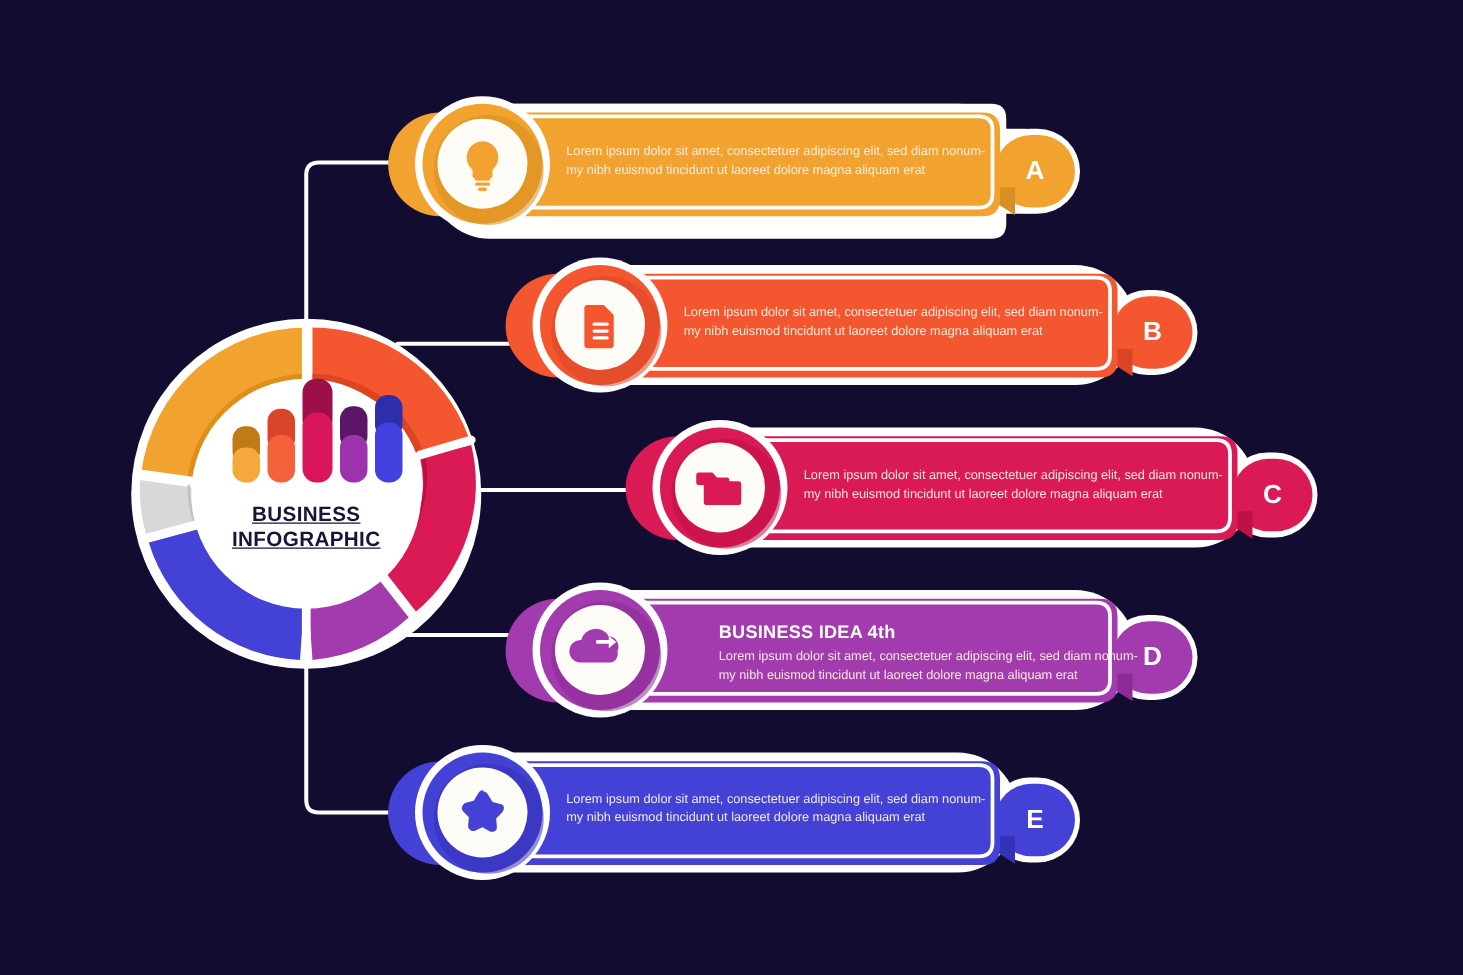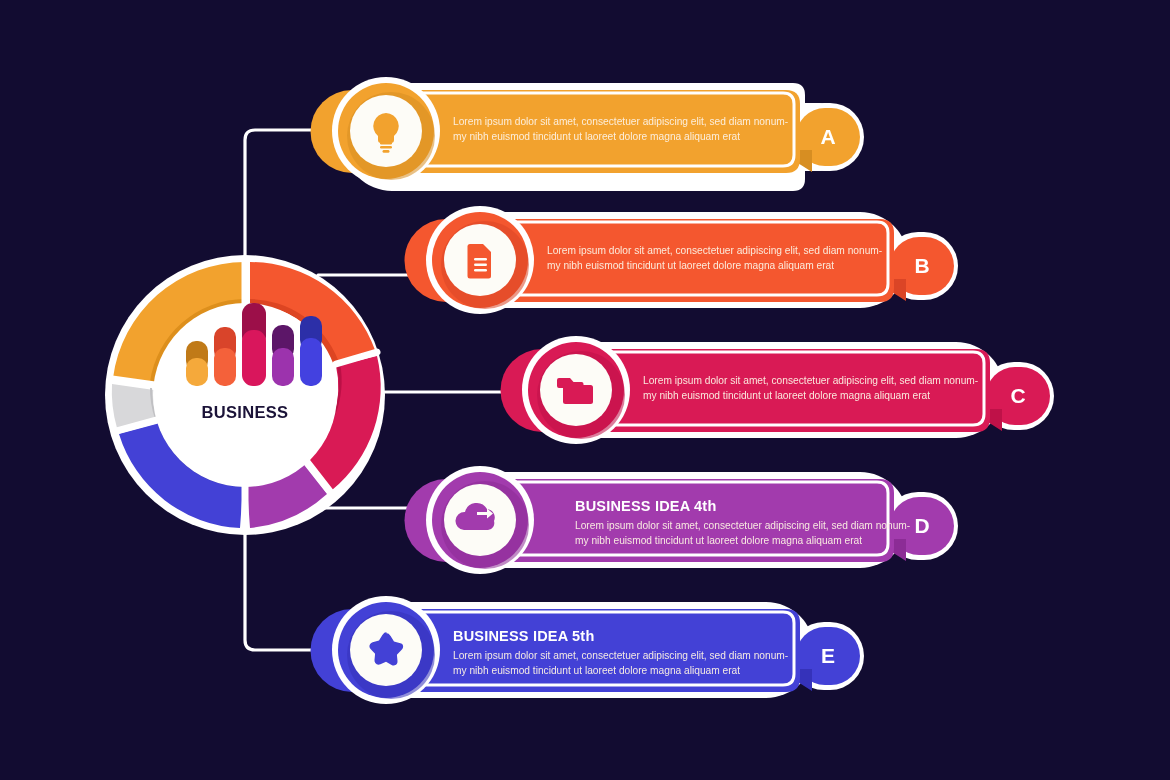--- a/index.html
+++ b/index.html
@@ -211,22 +211,23 @@
 
         <rect x="272" y="325" width="22" height="34" rx="10" fill="#5c1668"></rect>
         <rect x="272" y="348" width="22" height="38" rx="10" fill="#9c33ad"></rect>
 
         <rect x="300" y="316" width="22" height="34" rx="10" fill="#2c2fa8"></rect>
         <rect x="300" y="338" width="22" height="48" rx="10" fill="#4341e0"></rect>
       </g>
     </g>
   </svg>
 
-  <div class="center-label" style="left:135px; top:402px;">
+  <div class="center-label" style="left:135px; top:402px;text-decoration:underline;">
     <span>BUSINESS</span>
+    <span>INFOGRAPHIC</span>
   </div>
 
   <div class="row-text" style="left:453px; top:110px;">
     <div class="row-desc" style="margin-top:5px;">
       <span>Lorem ipsum dolor sit amet, consectetuer adipiscing elit, sed diam nonum-</span>
       <span>my nibh euismod tincidunt ut laoreet dolore magna aliquam erat</span>
     </div>
   </div>
   <div class="badge-letter" style="left:808px; top:125px;">A</div>
 
@@ -249,21 +250,20 @@
   <div class="row-text" style="left:547px; top:498px;margin-left:28px;">
     <div class="row-title">BUSINESS IDEA 4th</div>
     <div class="row-desc" style="margin-top:5px;">
       <span>Lorem ipsum dolor sit amet, consectetuer adipiscing elit, sed diam nonum-</span>
       <span>my nibh euismod tincidunt ut laoreet dolore magna aliquam erat</span>
     </div>
   </div>
   <div class="badge-letter" style="left:902px; top:514px;">D</div>
 
   <div class="row-text" style="left:453px; top:628px;">
-    <div class="row-title">BUSINESS IDEA 5th</div>
     <div class="row-desc" style="margin-top:5px;">
       <span>Lorem ipsum dolor sit amet, consectetuer adipiscing elit, sed diam nonum-</span>
       <span>my nibh euismod tincidunt ut laoreet dolore magna aliquam erat</span>
     </div>
   </div>
   <div class="badge-letter" style="left:808px; top:644px;">E</div>
 
 </div>
 
 </body></html>

